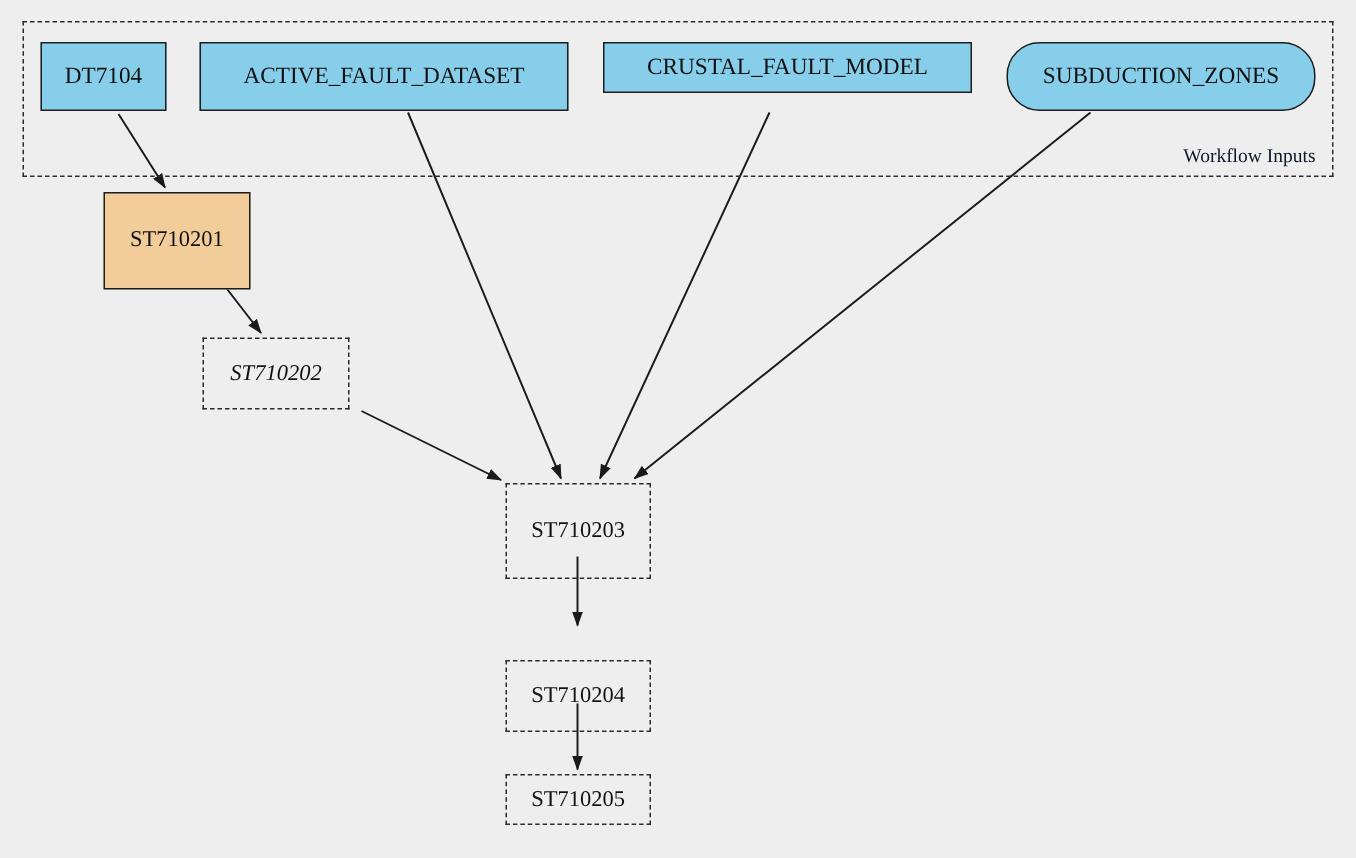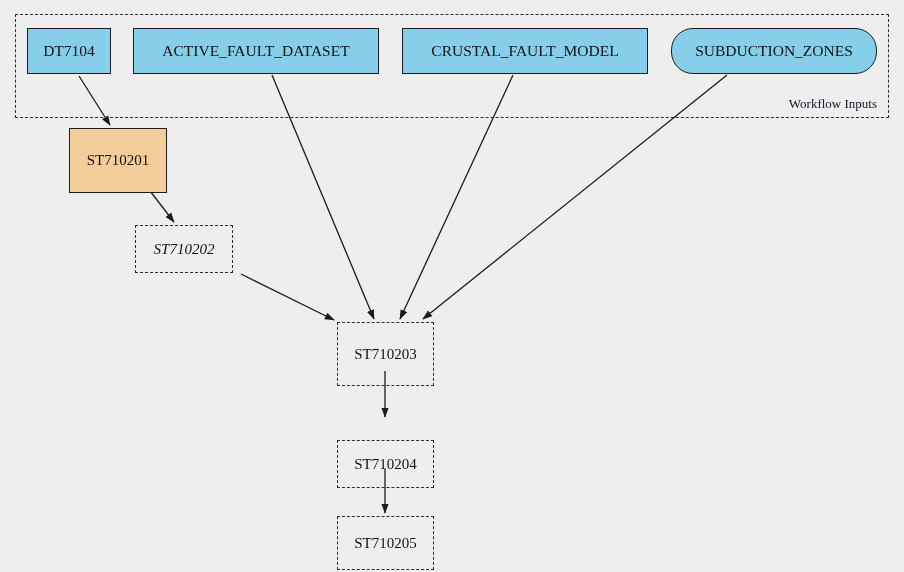--- a/index.html
+++ b/index.html
@@ -89,21 +89,21 @@
   </div>
 
   <div class="node node-input" style="left:27px; top:28px; width:84px; height:46px;">
     <span>DT7104</span>
   </div>
 
   <div class="node node-input" style="left:133px; top:28px; width:246px; height:46px;">
     <span>ACTIVE_FAULT_DATASET</span>
   </div>
 
-  <div class="node node-input" style="left:402px; top:28px; width:246px; height:46px;">
+  <div class="node node-input" style="left:402px; top:28px; width:246px; height:34px;">
     <span>CRUSTAL_FAULT_MODEL</span>
   </div>
 
   <div class="node node-input" style="left:671px; top:28px; width:206px; height:46px;border-radius:22px;">
     <span>SUBDUCTION_ZONES</span>
   </div>
 
   <div class="node node-step-solid" style="left:69px; top:128px; width:98px; height:65px;">
     <span>ST710201</span>
   </div>
@@ -113,17 +113,17 @@
   </div>
 
   <div class="node node-step-dashed" style="left:337px; top:322px; width:97px; height:64px;">
     <span>ST710203</span>
   </div>
 
   <div class="node node-step-dashed" style="left:337px; top:440px; width:97px; height:48px;">
     <span>ST710204</span>
   </div>
 
-  <div class="node node-step-dashed" style="left:337px; top:516px; width:97px; height:54px;">
+  <div class="node node-step-dashed" style="left:337px; top:516px; width:97px; height:34px;">
     <span>ST710205</span>
   </div>
 
 </div>
 
 </body></html>

